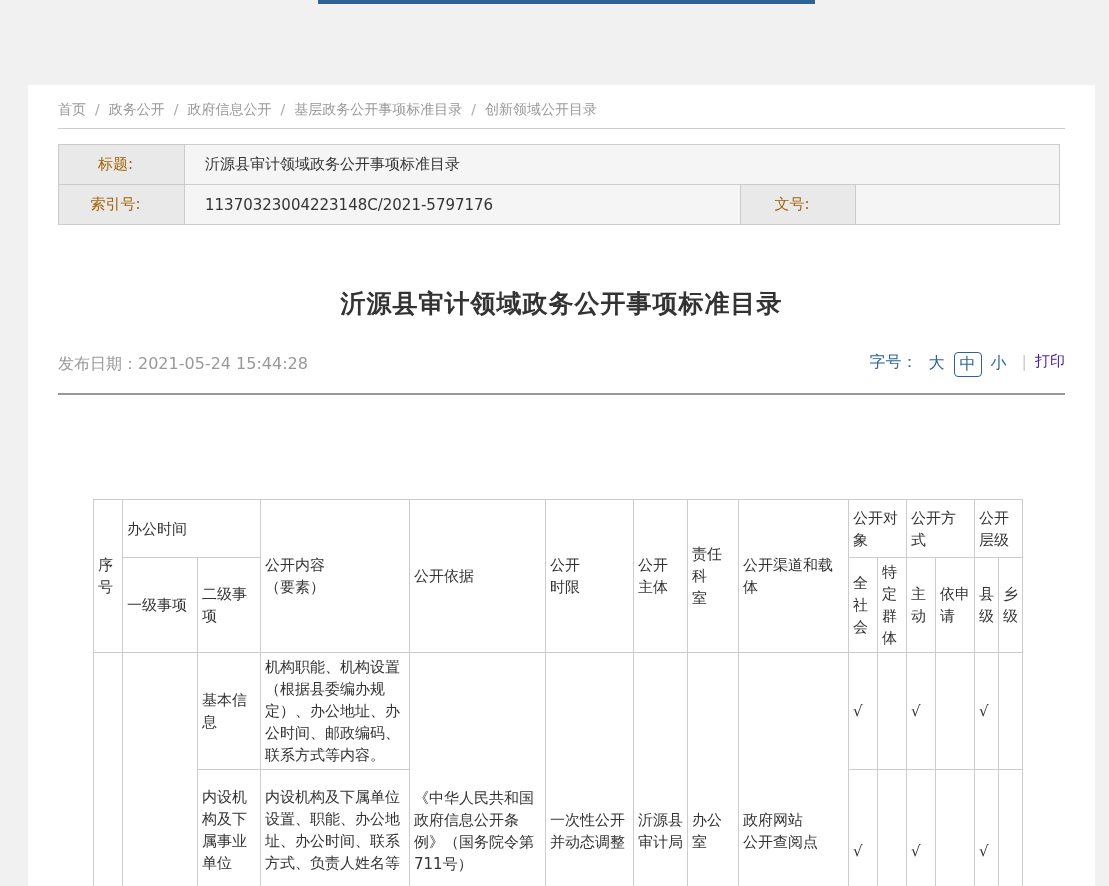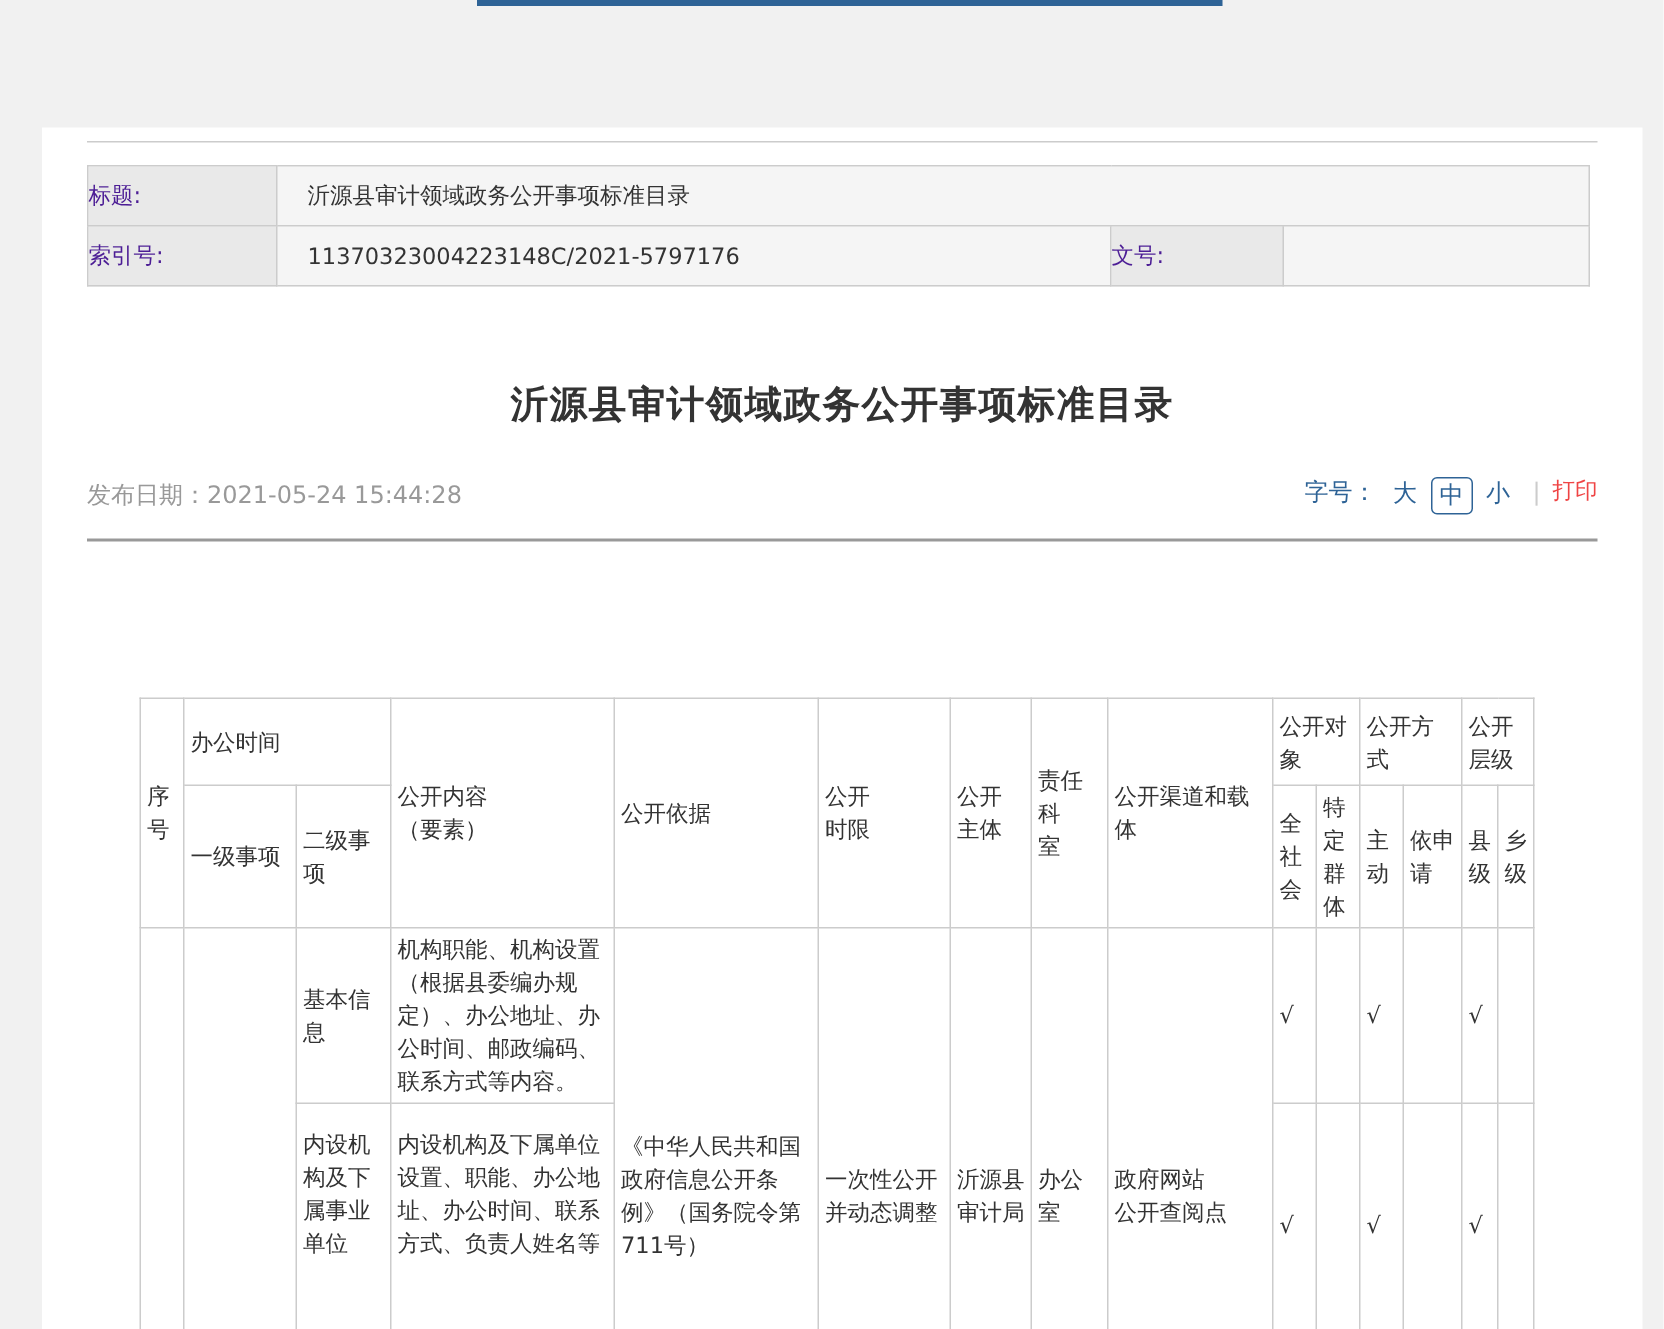--- a/index.html
+++ b/index.html
@@ -26,21 +26,21 @@
   .breadcrumb a { color: #999; text-decoration: none; cursor: pointer; }
   .breadcrumb .sep { color: #aaa; margin: 0 9px; }
   .bc-divider { border-bottom: 1px solid #ccc; margin-top: 9px; }
   
   table.info {
     width: 1001px; margin-top: 15px; border-collapse: collapse;
     table-layout: fixed; font-size: 15px;
   }
   table.info td { border: 1px solid #ccc; height: 40px; }
   table.info td.lbl {
-    background: #e9e9e9; color: #4c1d95; text-align: left; padding-right: 12px;
+    background: #e9e9e9; color: #a16207; text-align: center; padding-right: 12px;
   }
   table.info td.val {
     background: #f5f5f5; color: #333; text-align: left; padding-left: 20px;
   }
   
   .article-title {
     margin-top: 62px; text-align: center; font-size: 25px; font-weight: bold;
     color: #333; letter-spacing: 1px;
   }
   .meta-row {
@@ -51,21 +51,21 @@
   .meta-right { color: #2e6396; display: flex; align-items: flex-start; }
   .meta-right .fs-label { color: #2e6396; margin-right: 4px; }
   .fs-btn {
     color: #2e6396; background: none; border: none; font-size: 16px;
     padding: 1px 5px; margin: 0 2px; cursor: pointer;
     font-family: inherit;
   }
   .fs-btn.active { border: 1px solid #2e6396; border-radius: 4px; }
   .meta-sep { color: #ccc; margin: 0 8px; }
   .print-btn {
-    color: #ef4444; background: none; border: none; font-size: 15px;
+    color: #4c1d95; background: none; border: none; font-size: 15px;
     cursor: pointer; font-family: inherit;
   }
   .meta-divider { border-top: 2px solid #999; margin-top: 16px; }
   
   table.cat {
     margin: 104px 0 0 35px; width: 929px; border-collapse: collapse;
     table-layout: fixed; font-size: 15px; color: #333;
   }
   table.cat td {
     border: 1px solid #ccc; vertical-align: middle; text-align: left;
@@ -79,20 +79,23 @@
   table.cat td.top { vertical-align: top; padding-top: 16px; }
   table.cat td.chk2 { vertical-align: top; padding-top: 70px; }
 </style>
 </head>
 <body>
 
 <div class="top-nav-bar"></div>
 
 <div class="content">
 
+  <div class="breadcrumb">
+    <a>首页</a><span class="sep">/</span><a>政务公开</a><span class="sep">/</span><a>政府信息公开</a><span class="sep">/</span><a>基层政务公开事项标准目录</a><span class="sep">/</span><a>创新领域公开目录</a>
+  </div>
   <div class="bc-divider"></div>
 
   <table class="info">
     <colgroup>
         <col style="width:126px">
         <col style="width:556px">
         <col style="width:115px">
         <col style="width:204px">
       </colgroup>
     <tbody>

